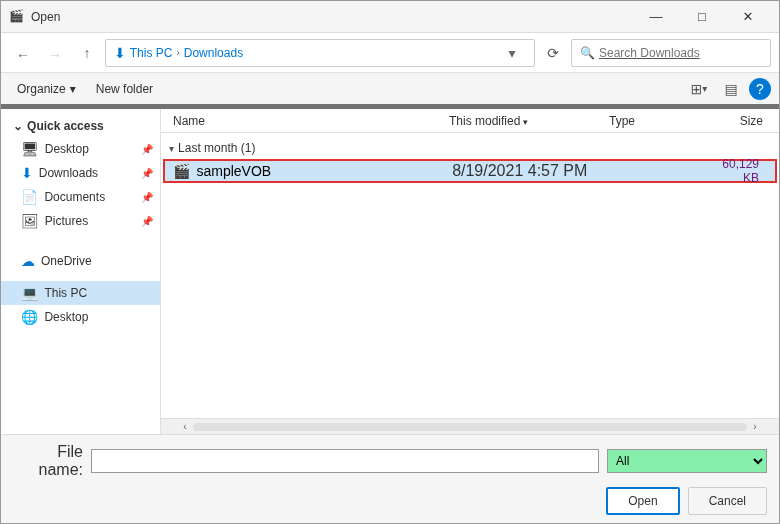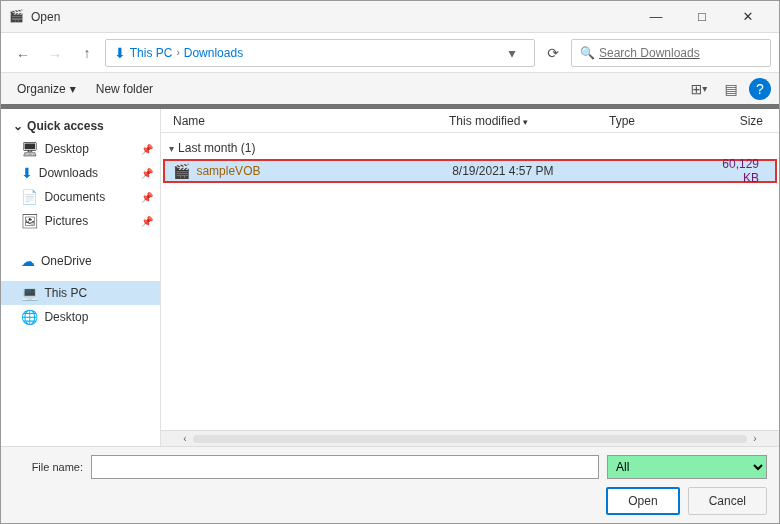--- a/index.html
+++ b/index.html
@@ -267,22 +267,22 @@
       height: 24px;
       cursor: pointer;
       border: 2px solid transparent;
     }
     .file-row.selected {
       background: #cce4f7;
       border: 2px solid #e03030;
       margin: 0 2px;
     }
     .file-icon { font-size: 14px; margin-right: 6px; }
-    .file-name { width: 265px; font-size: 12px; color: #a16207; }
-    .file-date { width: 160px; font-size: 12px; color: #333; }
+    .file-name { width: 265px; font-size: 14px; color: #000000; }
+    .file-date { width: 160px; font-size: 16px; color: #333; }
     .file-type { width: 120px; font-size: 12px; color: #333; }
     .file-size { flex: 1; font-size: 12px; color: #701a75; text-align: right; padding-right: 8px; }
 
     
     .hscroll-bar {
       height: 16px;
       background: #f0f0f0;
       border-top: 1px solid #ddd;
       display: flex;
       align-items: center;
@@ -313,21 +313,21 @@
       padding: 8px 12px;
       flex-shrink: 0;
     }
     .filename-row {
       display: flex;
       align-items: center;
       gap: 8px;
       margin-bottom: 8px;
     }
     .filename-label {
-      font-size: 11px;
+      font-size: 16px;
       color: #333;
       width: 70px;
       text-align: right;
     }
     .filename-input {
       flex: 1;
       height: 24px;
       border: 1px solid #999;
       padding: 0 6px;
       font-size: 12px;

